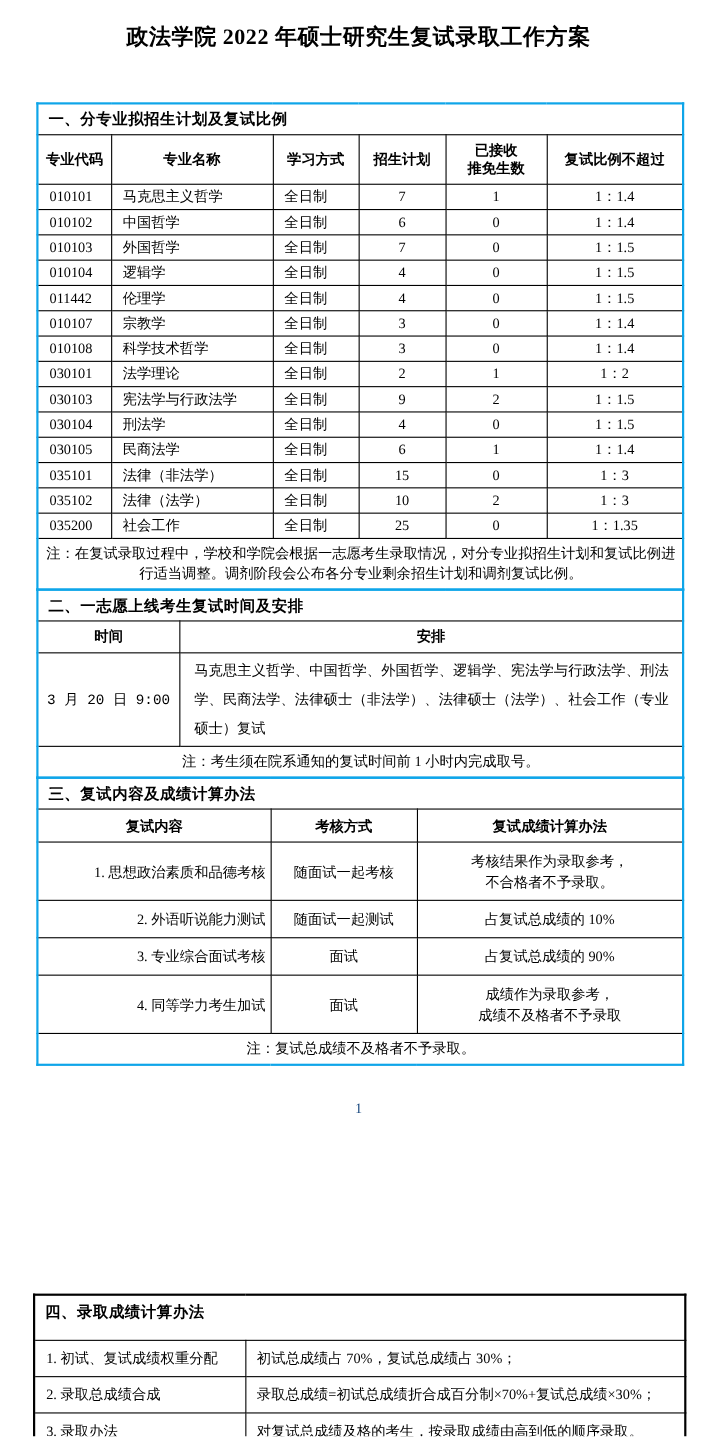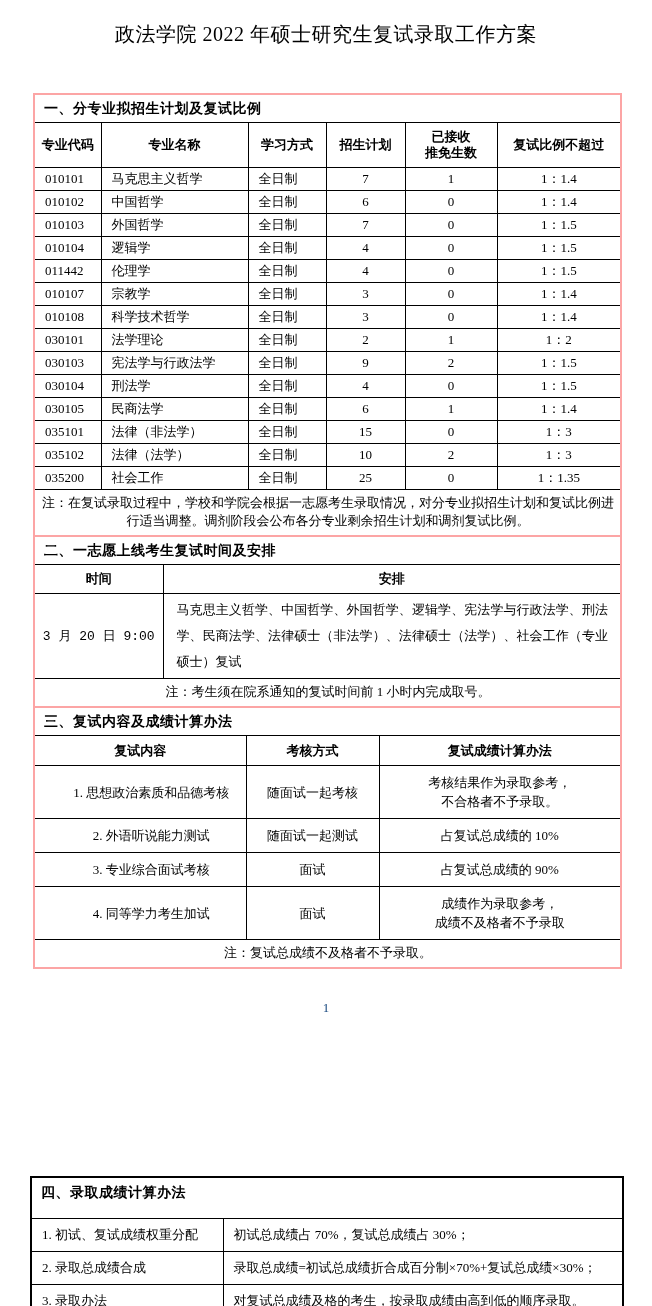--- a/index.html
+++ b/index.html
@@ -13,35 +13,35 @@
     position: relative;
     width: 652px;
     height: 1306px;
     background: #ffffff;
     overflow: hidden;
   }
   .doc-title {
     padding-top: 21px;
     text-align: center;
     font-size: 20px;
-    font-weight: normal;
+    font-weight: bold;
     letter-spacing: 0.5px;
     line-height: 27px;
   }
   .stack {
     margin: 45px 0 0 33px;
     width: 588px;
   }
   .stack table, .t4 {
     border-collapse: collapse;
     table-layout: fixed;
     width: 100%;
     font-size: 13px;
   }
-  .stack table { border: 2px solid #fca5a5; }
+  .stack table { border: 2px solid #0ea5e9; }
   .stack table + table { margin-top: -2px; }
   .stack th, .stack td, .t4 th, .t4 td {
     border: 1px solid #000;
     white-space: pre-line;
     vertical-align: middle;
   }
   tr.section-row th {
     text-align: left;
     font-size: 14px;
     font-weight: bold;
@@ -69,21 +69,21 @@
   
   .t2 tbody td:first-child { text-align: center; font-family: Liberation Mono, monospace; }
   .t2 tbody td:last-child {
     text-align: justify;
     padding: 3px 12px 3px 13px;
     line-height: 26px;
   }
   .t2 tr.col-head th { height: 27px; }
   
   .t3 tbody td { padding: 7px 4px; text-align: center; line-height: 19px; }
-  .t3 tbody td:first-child { text-align: center; padding-left: 26px; }
+  .t3 tbody td:first-child { text-align: right; padding-left: 26px; }
   .t3 tr.col-head th { height: 30px; }
   
   .page-num {
     margin-top: 31px;
     text-align: center;
     font-size: 13px;
     color: #17477e;
   }
   
   .t4 {

